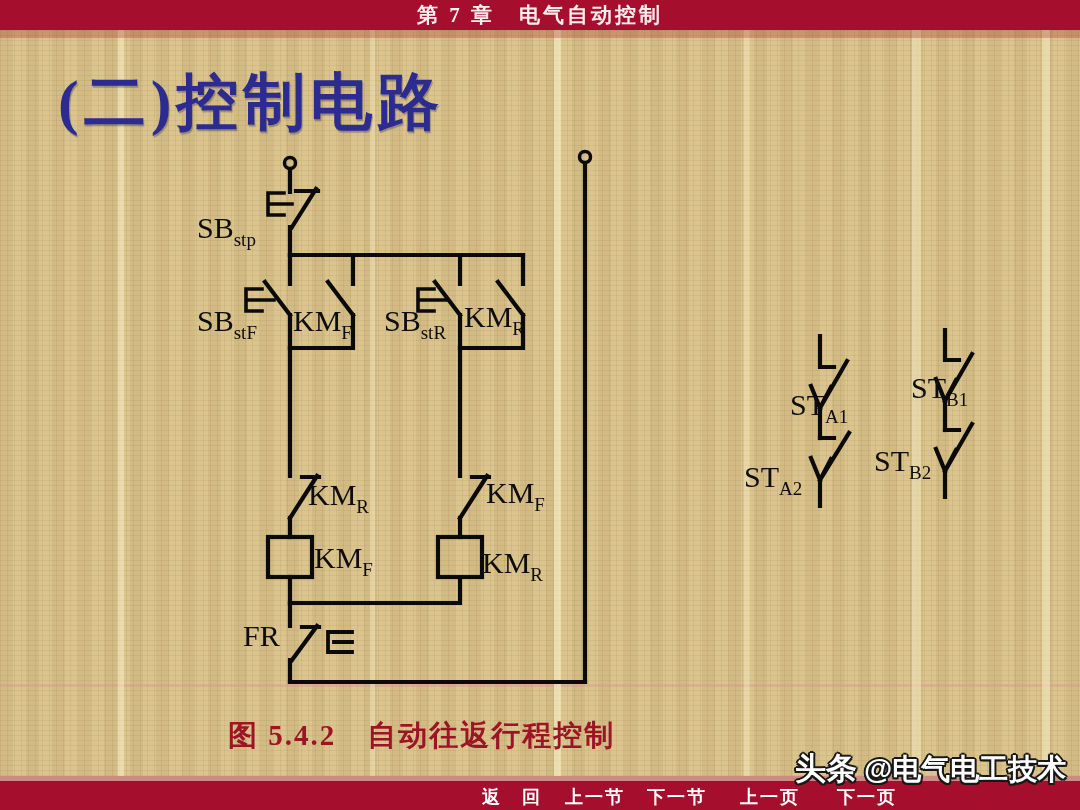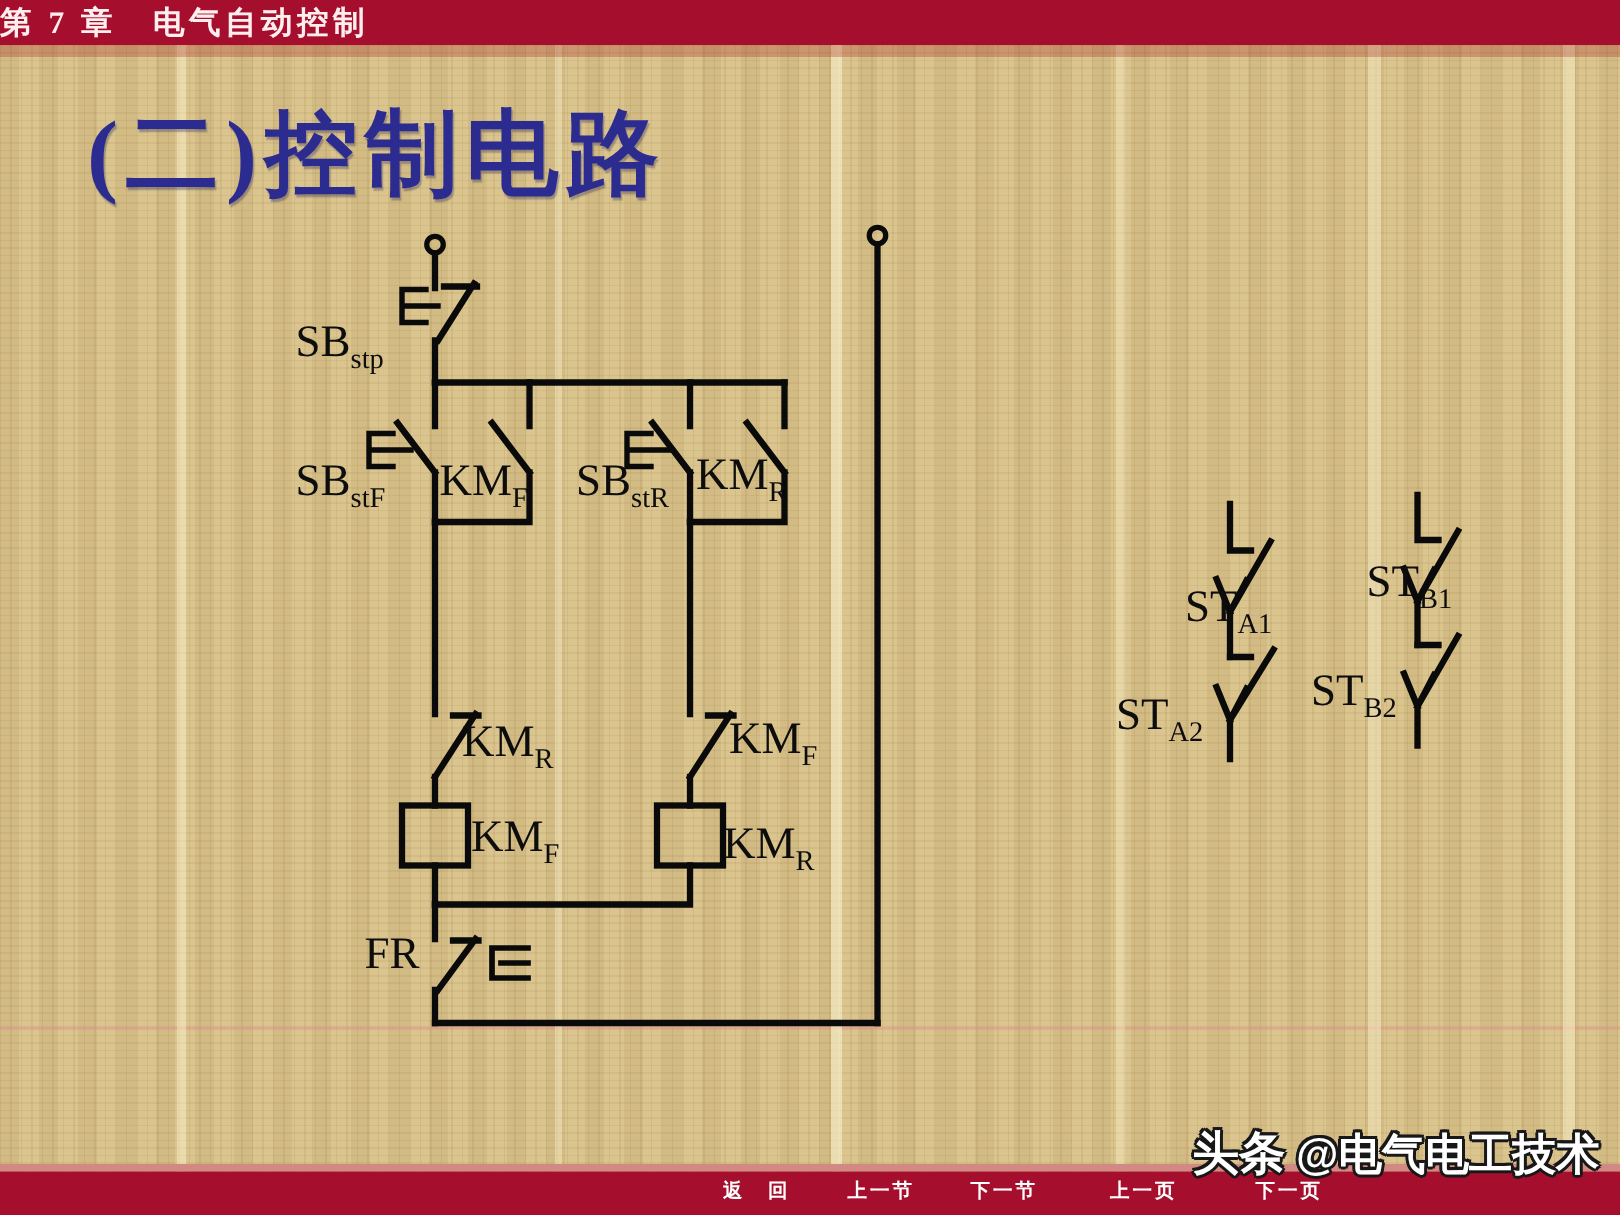--- a/index.html
+++ b/index.html
@@ -7,35 +7,35 @@
     position:relative;width:1080px;height:810px;overflow:hidden;
     font-family:"Liberation Serif",serif;
     background-color:#d8c18a;
     background-image:
       linear-gradient(90deg, rgba(0,0,0,0) 0 118px, rgba(255,248,210,.45) 118px 124px, rgba(0,0,0,0) 124px 370px, rgba(255,248,210,.40) 370px 375px, rgba(0,0,0,0) 375px 554px, rgba(255,250,215,.55) 554px 561px, rgba(0,0,0,0) 561px 744px, rgba(255,248,210,.35) 744px 750px, rgba(0,0,0,0) 750px 912px, rgba(255,248,210,.45) 912px 921px, rgba(0,0,0,0) 921px 1042px, rgba(255,248,210,.50) 1042px 1050px, rgba(0,0,0,0) 1050px 1080px),
       linear-gradient(180deg, rgba(0,0,0,0) 0 684px, rgba(225,150,145,.40) 684px 687px, rgba(0,0,0,0) 687px 810px),
       repeating-linear-gradient(90deg, rgba(138,106,48,.12) 0 1px, rgba(0,0,0,0) 1px 7px),
       repeating-linear-gradient(180deg, rgba(138,106,48,.10) 0 1px, rgba(0,0,0,0) 1px 5px),
       repeating-linear-gradient(90deg, rgba(120,88,36,.06) 0 13px, rgba(255,240,190,.08) 13px 26px);
   }
-  .top-bar{position:absolute;top:0;left:0;width:100%;height:30px;background:#a50f2d;text-align:left;z-index:3;}
+  .top-bar{position:absolute;top:0;left:0;width:100%;height:30px;background:#a50f2d;text-align:center;z-index:3;}
   .top-bar .bar-title{color:#ffeeee;font-size:21px;font-weight:bold;line-height:30px;letter-spacing:3px;}
   .top-bar-edge{position:absolute;top:30px;left:0;width:100%;height:8px;background:rgba(164,42,40,.30);z-index:2;}
   .slide-title{position:absolute;left:58px;top:60px;font-size:62px;font-weight:bold;color:#2c2b90;letter-spacing:5px;text-shadow:1px 2px 1px rgba(40,40,90,.35);z-index:2;}
   svg.circuit{position:absolute;left:0;top:0;z-index:1;}
   .clabel{position:absolute;font-weight:normal;font-size:30px;color:#0d0d0d;line-height:1;white-space:nowrap;z-index:2;}
   .clabel .sub{font-size:19px;position:relative;top:8px;}
   .caption{position:absolute;left:228px;top:716px;font-size:29px;font-weight:bold;color:#9b1526;letter-spacing:2px;z-index:2;}
   .watermark{position:absolute;left:795px;top:748px;z-index:6;white-space:nowrap;color:#ffffff;font-family:"Liberation Sans",sans-serif;font-weight:bold;
     text-shadow:2px 0 0 #181818,-2px 0 0 #181818,0 2px 0 #181818,0 -2px 0 #181818,1.5px 1.5px 0 #181818,-1.5px 1.5px 0 #181818,1.5px -1.5px 0 #181818,-1.5px -1.5px 0 #181818;}
   .watermark .brand{font-size:31px;margin-right:7px;}
   .watermark .handle{font-size:29px;}
   .bottom-strip{position:absolute;left:0;top:776px;width:100%;height:5px;background:#d28984;z-index:3;}
   .bottom-bar{position:absolute;left:0;top:781px;width:100%;height:29px;background:#a50f2d;z-index:4;}
-  .nav-item{position:absolute;top:4px;color:#ffffff;font-size:13px;font-weight:bold;letter-spacing:2px;cursor:pointer;}
+  .nav-item{position:absolute;top:4px;color:#ffffff;font-size:18px;font-weight:bold;letter-spacing:2px;cursor:pointer;}
 </style>
 </head>
 <body>
 
 <div class="slide">
 
   <div class="top-bar">
     <span class="bar-title">第 7 章　电气自动控制</span>
   </div>
   <div class="top-bar-edge"></div>
@@ -126,20 +126,21 @@
   <div class="clabel" style="left:308px;top:480px"><span>KM</span><span class="sub">R</span></div>
   <div class="clabel" style="left:486px;top:478px"><span>KM</span><span class="sub">F</span></div>
   <div class="clabel" style="left:314px;top:543px"><span>KM</span><span class="sub">F</span></div>
   <div class="clabel" style="left:482px;top:548px"><span>KM</span><span class="sub">R</span></div>
   <div class="clabel" style="left:243px;top:621px"><span>FR</span></div>
   <div class="clabel" style="left:790px;top:390px"><span>ST</span><span class="sub">A1</span></div>
   <div class="clabel" style="left:744px;top:462px"><span>ST</span><span class="sub">A2</span></div>
   <div class="clabel" style="left:911px;top:373px"><span>ST</span><span class="sub">B1</span></div>
   <div class="clabel" style="left:874px;top:446px"><span>ST</span><span class="sub">B2</span></div>
 
+  <div class="caption">图 5.4.2　自动往返行程控制</div>
 
   <div class="watermark">
     <span class="brand">头条</span><span class="handle">@电气电工技术</span>
   </div>
 
   <div class="bottom-strip"></div>
   <div class="bottom-bar">
     <span class="nav-item" style="left:482px">返　回</span>
     <span class="nav-item" style="left:565px">上一节</span>
     <span class="nav-item" style="left:647px">下一节</span>

